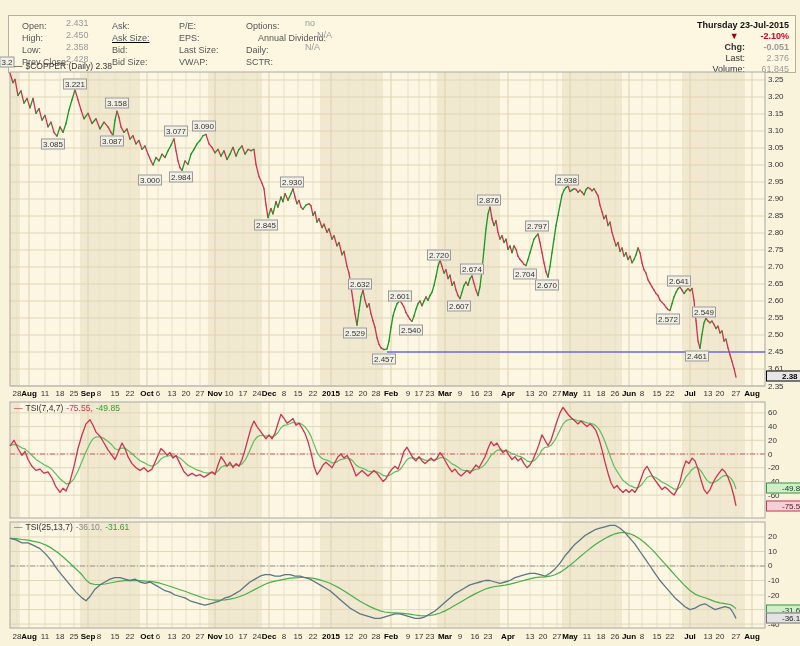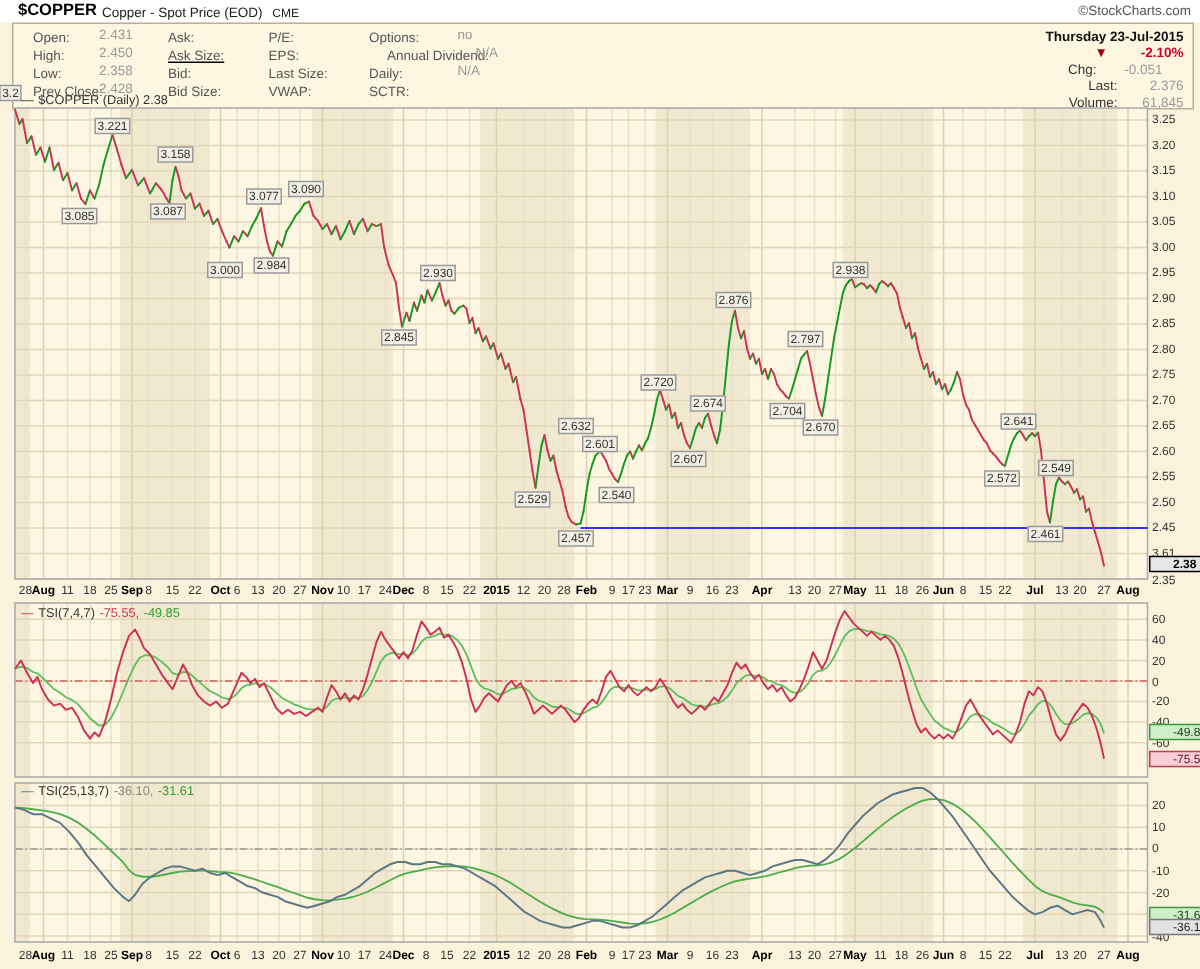--- a/index.html
+++ b/index.html
@@ -36,28 +36,20 @@
   .axbox-green{background:#cfeec9;border-color:#3f9a3f;color:#1c421c;}
   .axbox-red{background:#f8cfd6;border-color:#c04055;color:#5a1622;}
   .axbox-gray{background:#e3e3e3;border-color:#777;color:#222;}
   svg{position:absolute;left:0;top:0;}
 </style>
 </head>
 <body>
 
 <div id="screen">
 
-  <div class="abs" id="titlebar">
-    <span class="abs" id="symbol">$COPPER</span>
-    <span class="abs" id="desc">
-      <span>Copper - Spot Price (EOD)</span>
-      <span style="margin-left:4px;font-size:8px;">CME</span>
-    </span>
-    <span class="abs" id="copyright">©StockCharts.com</span>
-  </div>
 
   <div class="abs" id="quotebox">
     <div id="quote-cols">
         <div class="qrow" style="left: 13px; top: 2px;"><span class="qlabel">Open:</span><span class="qvalue" style="position: absolute; left: 44px;">2.431</span></div>
         <div class="qrow" style="left: 13px; top: 14px;"><span class="qlabel">High:</span><span class="qvalue" style="position: absolute; left: 44px;">2.450</span></div>
         <div class="qrow" style="left: 13px; top: 26px;"><span class="qlabel">Low:</span><span class="qvalue" style="position: absolute; left: 44px;">2.358</span></div>
         <div class="qrow" style="left: 13px; top: 38px;"><span class="qlabel">Prev Close:</span><span class="qvalue" style="position: absolute; left: 44px;">2.428</span></div>
         <div class="qrow" style="left: 103px; top: 2px;"><span class="qlabel">Ask:</span><span class="qvalue" style="position: absolute; left: 45px;"></span></div>
         <div class="qrow" style="left: 103px; top: 14px; text-decoration: underline;"><span class="qlabel">Ask Size:</span><span class="qvalue" style="position: absolute; left: 45px;"></span></div>
         <div class="qrow" style="left: 103px; top: 26px;"><span class="qlabel">Bid:</span><span class="qvalue" style="position: absolute; left: 45px;"></span></div>
@@ -71,21 +63,21 @@
         <div class="qrow" style="left: 237px; top: 26px;"><span class="qlabel">Daily:</span><span class="qvalue" style="position: absolute; left: 59px;">N/A</span></div>
         <div class="qrow" style="left: 237px; top: 38px;"><span class="qlabel">SCTR:</span><span class="qvalue" style="position: absolute; left: 59px;"></span></div>
       </div>
     <div id="quote-right">
       <div class="qrow" style="right:6px;top:1px;"><span id="rdate">Thursday 23-Jul-2015</span></div>
       <div class="qrow" style="right:6px;top:12px;">
         <span id="downarrow">▼</span>
         <span id="pctchg" style="display:inline-block;width:46px;text-align:right;">-2.10%</span>
       </div>
       <div id="rrows">
-          <div class="qrow" style="right: 20px; top: 23px; text-align: right;"><span class="rlab">Chg:</span><span class="rval" style="display: inline-block; width: 44px;">-0.051</span></div>
+          <div class="qrow" style="right: 6px; top: 23px; text-align: right; font-weight: bold;"><span class="rlab">Chg:</span><span class="rval" style="display: inline-block; width: 44px;">-0.051</span></div>
           <div class="qrow" style="right: 6px; top: 34px; text-align: right;"><span class="rlab">Last:</span><span class="rval" style="display: inline-block; width: 44px;">2.376</span></div>
           <div class="qrow" style="right: 6px; top: 45px; text-align: right;"><span class="rlab">Volume:</span><span class="rval" style="display: inline-block; width: 44px;">61,845</span></div>
         </div>
     </div>
   </div>
 
   <svg id="chart-svg" width="800" height="586" viewBox="0 60 800 586" style="top:60px;">
       <rect x="10" y="72" width="755" height="314" fill="#fcf6e2"></rect>
       <rect x="10" y="72" width="10" height="314" fill="#f0e8cf"></rect>
       <rect x="80" y="72" width="60" height="314" fill="#f0e8cf"></rect>
@@ -767,21 +759,21 @@
       <div class="abs ann" style="left: 53px; top: 144px;">3.085</div>
       <div class="abs ann" style="left: 75px; top: 84px;">3.221</div>
       <div class="abs ann" style="left: 117px; top: 103px;">3.158</div>
       <div class="abs ann" style="left: 112px; top: 141px;">3.087</div>
       <div class="abs ann" style="left: 150px; top: 180px;">3.000</div>
       <div class="abs ann" style="left: 176px; top: 131px;">3.077</div>
       <div class="abs ann" style="left: 181px; top: 177px;">2.984</div>
       <div class="abs ann" style="left: 204px; top: 126px;">3.090</div>
       <div class="abs ann" style="left: 266px; top: 225px;">2.845</div>
       <div class="abs ann" style="left: 292px; top: 182px;">2.930</div>
-      <div class="abs ann" style="left: 360px; top: 284px; margin-left: 24px;">2.632</div>
+      <div class="abs ann" style="left: 360px; top: 284px;">2.632</div>
       <div class="abs ann" style="left: 355px; top: 333px;">2.529</div>
       <div class="abs ann" style="left: 384px; top: 359px;">2.457</div>
       <div class="abs ann" style="left: 400px; top: 296px;">2.601</div>
       <div class="abs ann" style="left: 411px; top: 330px;">2.540</div>
       <div class="abs ann" style="left: 439px; top: 255px;">2.720</div>
       <div class="abs ann" style="left: 459px; top: 306px;">2.607</div>
       <div class="abs ann" style="left: 472px; top: 269px;">2.674</div>
       <div class="abs ann" style="left: 489px; top: 200px;">2.876</div>
       <div class="abs ann" style="left: 525px; top: 274px;">2.704</div>
       <div class="abs ann" style="left: 537px; top: 226px;">2.797</div>

